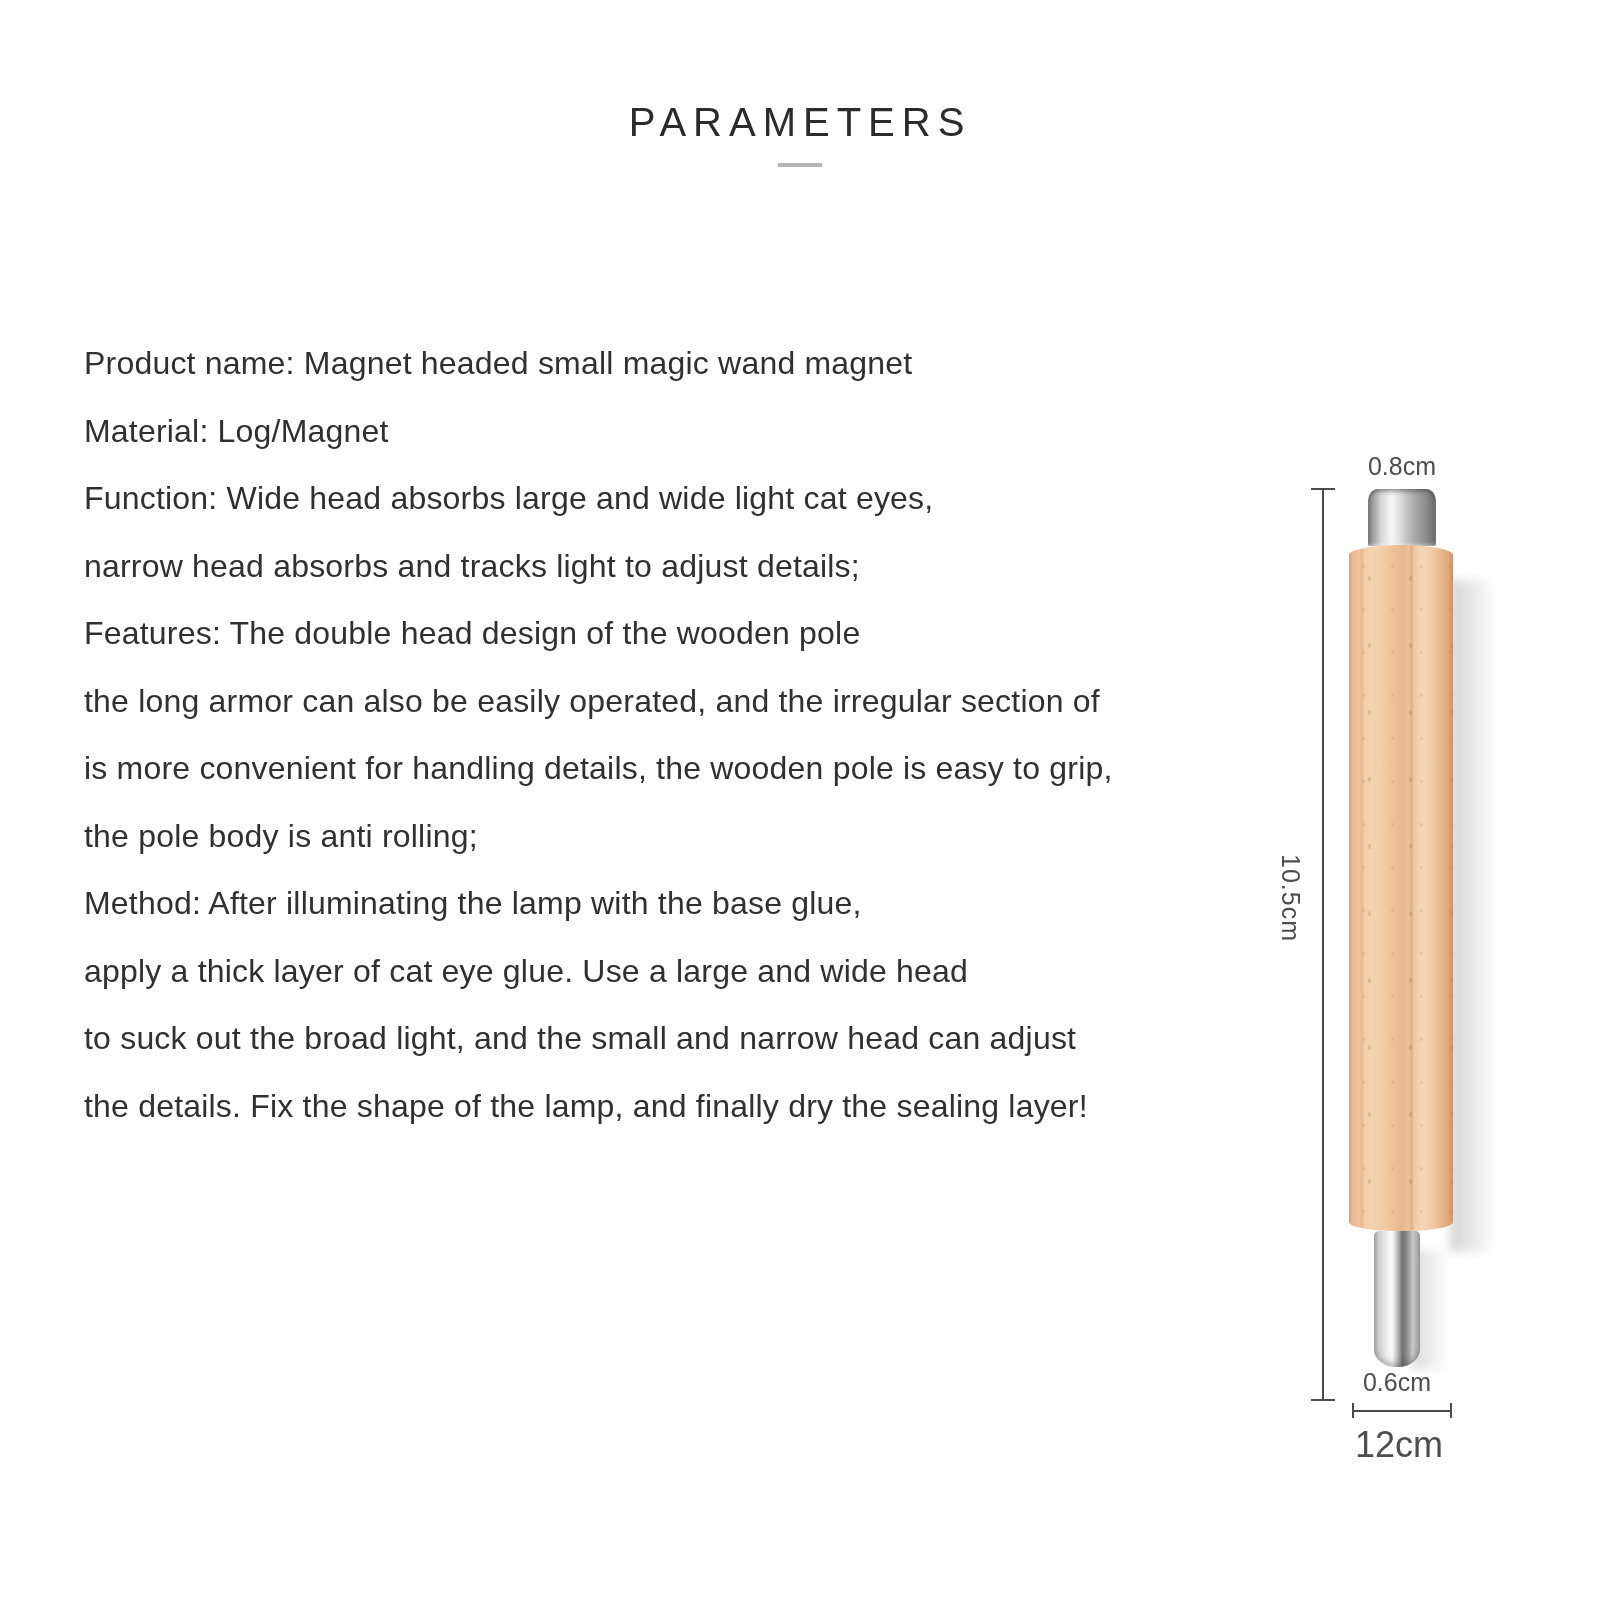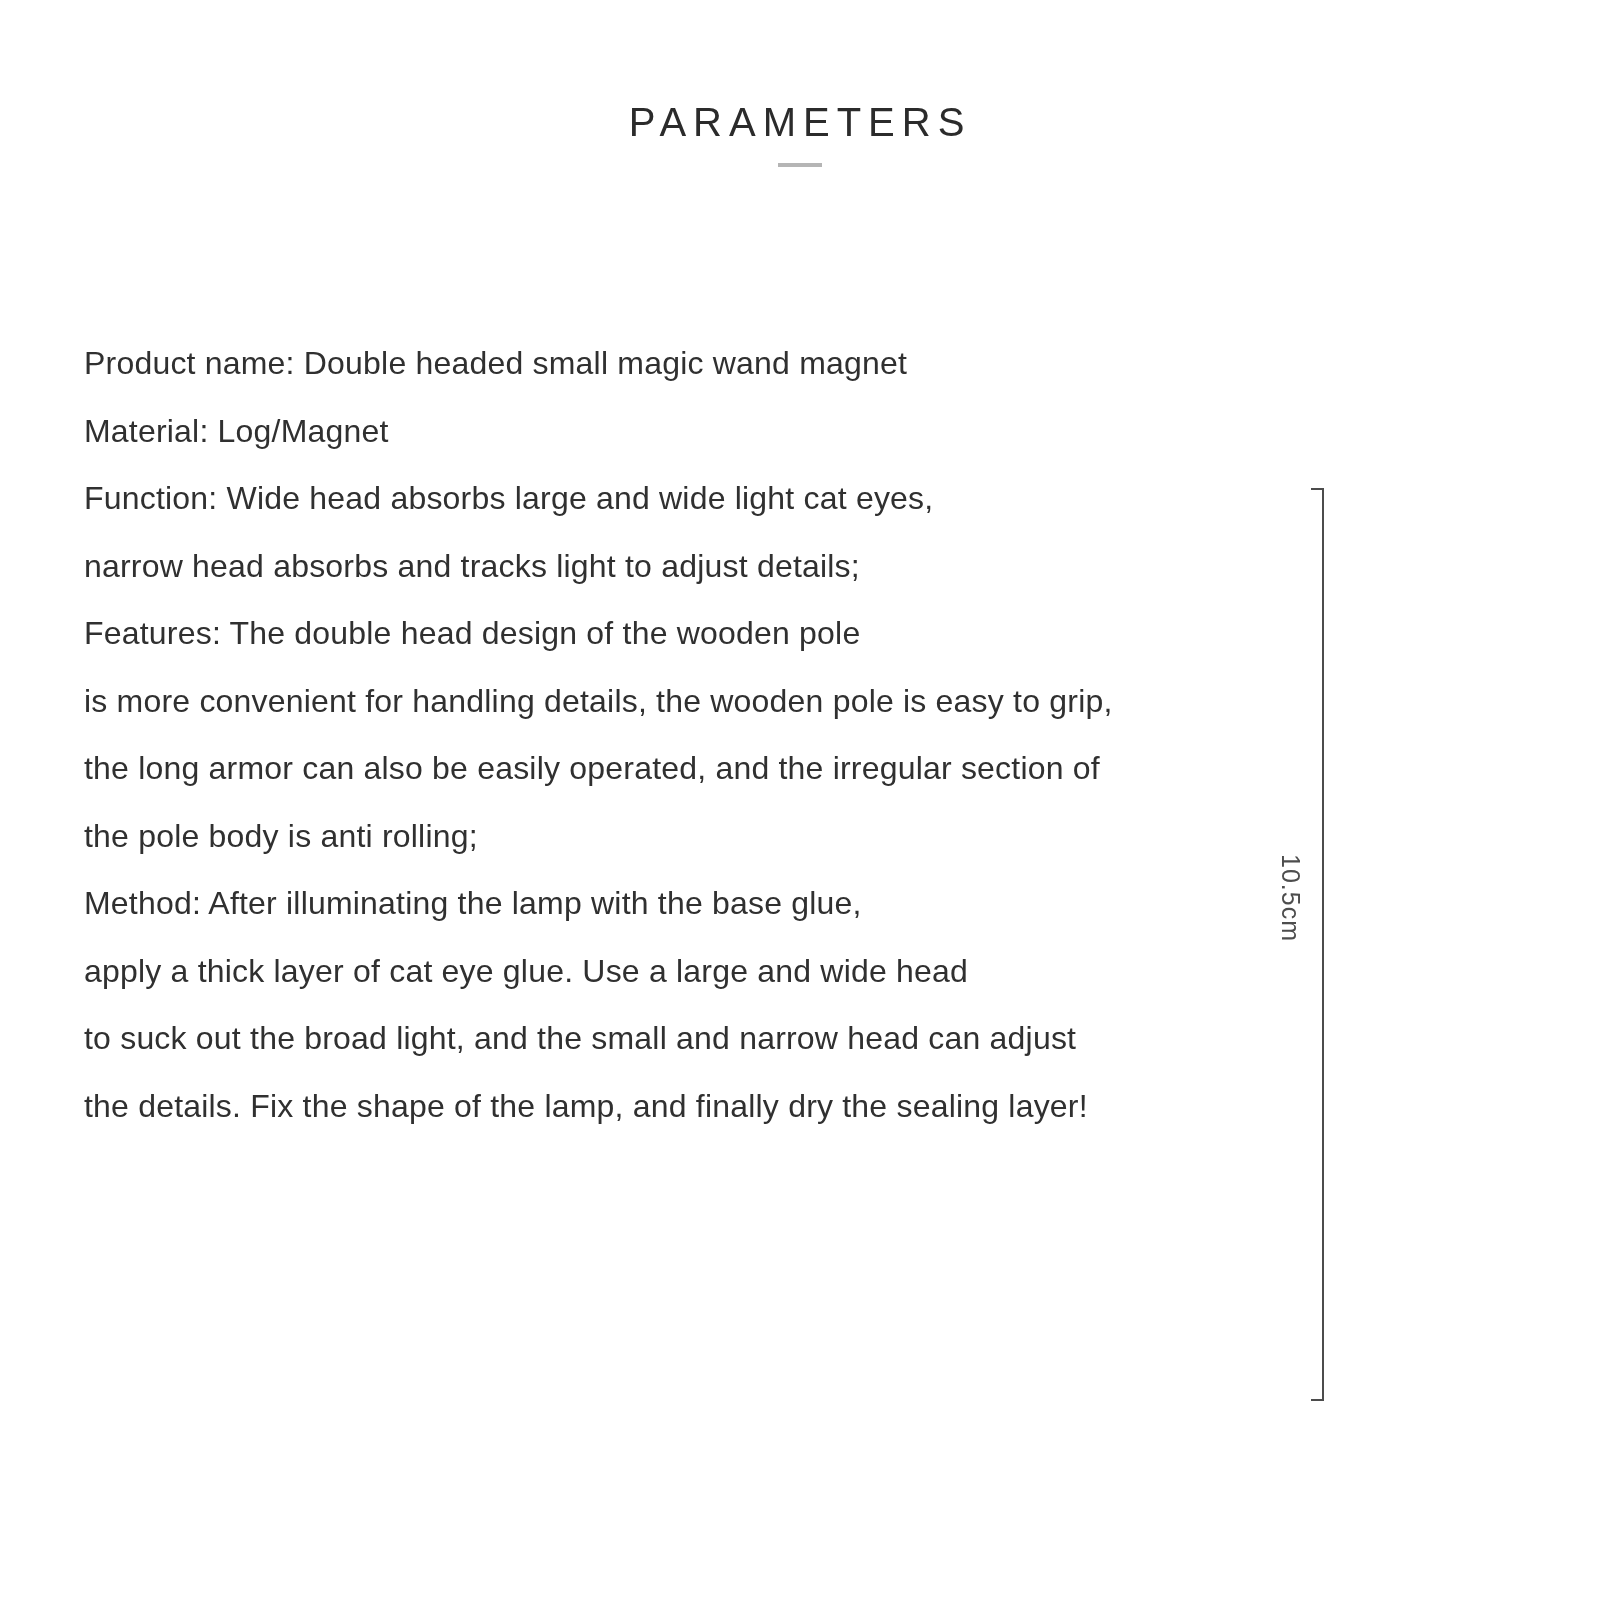--- a/index.html
+++ b/index.html
@@ -1,18 +1,18 @@
 <!DOCTYPE html>
 <html><head>
 <meta charset="utf-8">
 <style>
   html, body { margin: 0; padding: 0; background: #ffffff; }
   #page {
     position: relative;
-    width: 1324px;
+    width: 1600px;
     height: 1600px;
     background: #ffffff;
     font-family: "Liberation Sans", sans-serif;
     overflow: hidden;
   }
 
   
   .title {
     position: absolute;
     left: 0; top: 100px;
@@ -151,27 +151,27 @@
 </style>
 </head>
 <body>
 
 <div id="page">
 
   <div class="title">PARAMETERS</div>
   <div class="title-underline"></div>
 
   <div class="specs">
-    <div class="spec-line">Product name: Double headed small magic wand magnet</div>
+    <div class="spec-line">Product name: Magnet headed small magic wand magnet</div>
     <div class="spec-line">Material: Log/Magnet</div>
     <div class="spec-line">Function: Wide head absorbs large and wide light cat eyes,</div>
     <div class="spec-line">narrow head absorbs and tracks light to adjust details;</div>
     <div class="spec-line">Features: The double head design of the wooden pole</div>
+    <div class="spec-line">the long armor can also be easily operated, and the irregular section of</div>
     <div class="spec-line">is more convenient for handling details, the wooden pole is easy to grip,</div>
-    <div class="spec-line">the long armor can also be easily operated, and the irregular section of</div>
     <div class="spec-line">the pole body is anti rolling;</div>
     <div class="spec-line">Method: After illuminating the lamp with the base glue,</div>
     <div class="spec-line">apply a thick layer of cat eye glue. Use a large and wide head</div>
     <div class="spec-line">to suck out the broad light, and the small and narrow head can adjust</div>
     <div class="spec-line">the details. Fix the shape of the lamp, and finally dry the sealing layer!</div>
   </div>
 
   <div class="figure">
 
     <div class="wand-shadow"></div>

